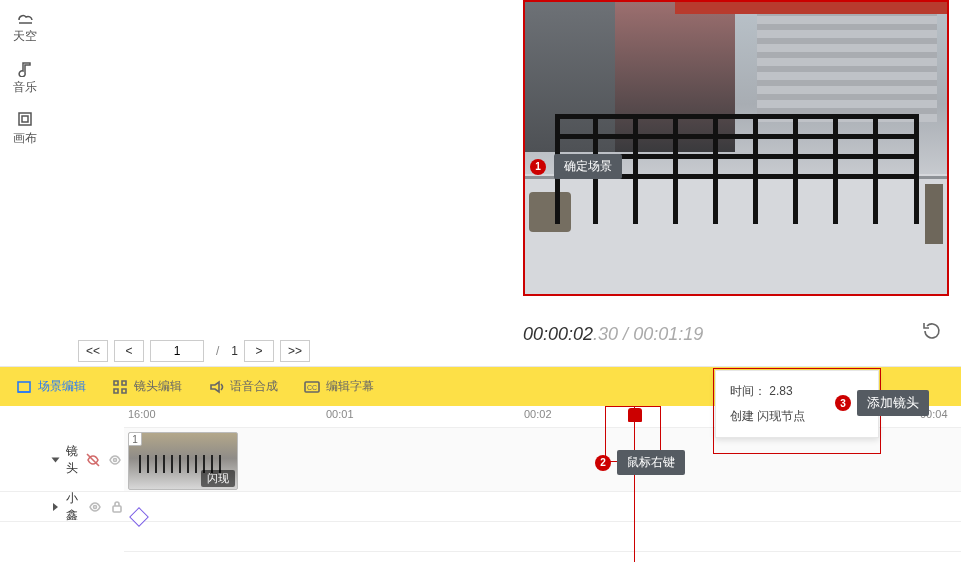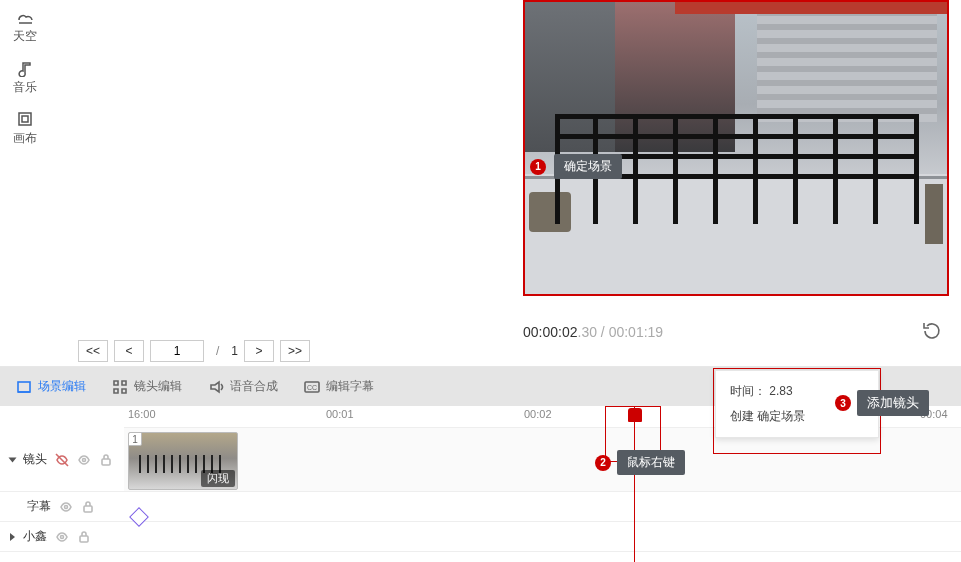--- a/index.html
+++ b/index.html
@@ -25,51 +25,51 @@
   .stairs{position:absolute; right:10px; top:0; width:180px; height:120px; background:repeating-linear-gradient(180deg,#bfc2c7 0 8px,#a9acb1 8px 14px);}
   .redband{position:absolute; top:0; left:150px; right:0; height:12px; background:#b83b2e;}
   .pillow{position:absolute; left:4px; bottom:62px; width:42px; height:40px; background:#756e61; border-radius:4px;}
   .pillow2{position:absolute; right:4px; bottom:50px; width:18px; height:60px; background:#6e675b;}
 
   .callout-badge{ display:inline-flex; align-items:center; justify-content:center; width:16px; height:16px; border-radius:50%; background:#cc0000; color:#fff; font-size:10px; font-weight:bold; }
   .callout-tag{ display:inline-block; background:#555b62; color:#fff; padding:4px 10px; border-radius:2px; font-size:12px; }
 
   .callout1 { position:absolute; left:530px; top:154px; display:flex; align-items:center; gap:8px; z-index:10;}
 
-  .time-row { position:absolute; left:523px; top:324px; font-size:14px; color:#333; }
+  .time-row { position:absolute; left:523px; top:324px; font-size:18px; color:#333;font-style:italic; }
   .time-row .muted{ color:#aaa; }
   .replay-btn { position:absolute; right:18px; top:320px; width:22px; height:22px; cursor:pointer; }
   .replay-btn svg{width:22px;height:22px;fill:none;stroke:#666;stroke-width:1.6;}
 
   .pager { position:absolute; left:78px; top:340px; display:flex; align-items:center; gap:6px;}
   .pager .btn, .pager input{ height:22px; border:1px solid #ccc; background:#fff; font-size:12px; display:inline-flex; align-items:center; justify-content:center; }
   .pager .btn{ width:30px; cursor:pointer;}
   .pager input{ width:54px; text-align:center;}
   .pager .slash{ padding:0 6px; color:#888;}
 
-  .mode-tabs { position:absolute; left:0; top:366px; right:0; height:40px; border-top:1px solid #e7e7e7; background:#e5e5e5; display:flex; align-items:center; padding-left:16px; gap:26px;}
+  .mode-tabs { position:absolute; left:0; top:366px; right:0; height:40px; border-top:1px solid #e7e7e7; background:#fde047; display:flex; align-items:center; padding-left:16px; gap:26px;}
   .mtab{ display:flex; align-items:center; gap:6px; color:#666; cursor:pointer; }
   .mtab.active{ color:#2a7bf3; }
   .mtab svg{width:16px;height:16px;fill:none;stroke:currentColor;stroke-width:1.6;}
 
   .context-menu{ position:absolute; left:715px; top:370px; width:164px; background:#fff; border:1px solid #e6e6e6; box-shadow:0 2px 6px rgba(0,0,0,.12); padding:8px 0; z-index:12;}
   .context-menu .row{ padding:4px 14px; font-size:12px; color:#444; cursor:default;}
   .context-menu .row.act{ cursor:pointer; }
   .ctx-redbox{position:absolute; left:713px; top:368px; width:168px; height:86px; border:1px solid #cc0000; z-index:11; pointer-events:none;}
 
   .callout3{position:absolute; left:835px; top:390px; display:flex; align-items:center; gap:6px; z-index:13;}
   .callout3 .callout-tag{font-size:13px;}
 
   .timeline{ position:absolute; left:0; top:406px; right:0; bottom:0; background:#fff; }
   .ruler{ position:absolute; left:124px; right:0; top:0; height:22px; border-bottom:1px solid #eee; font-size:11px; color:#888; }
   .ruler .tick{ position:absolute; top:2px; }
   .track-label-col{ position:absolute; left:0; top:22px; width:124px;}
   .track-row{ height:64px; border-bottom:1px solid #eee; display:flex; align-items:center; }
   .track-row.short{height:30px;}
-  .row-head{ width:124px; padding-left:10px; display:flex; align-items:center; gap:8px; font-size:12px; color:#333;}
+  .row-head{ width:124px; padding-left:10px; display:flex; align-items:center; gap:8px; font-size:12px; color:#333;margin-left:43px;}
   .tri{ display:inline-block; width:0;height:0;border-top:4px solid transparent;border-bottom:4px solid transparent;border-left:5px solid #555; transform:rotate(90deg);}
   .tri.right{transform:none;}
   .eye, .lock{ width:14px;height:14px; }
   .eye svg, .lock svg{width:14px;height:14px;fill:none;stroke:#bbb;stroke-width:1.6;}
   .eye.off svg{stroke:#d26b6b;}
   .thumb{ position:absolute; left:128px; top:26px; width:110px; height:58px; border:1px solid #bbb; border-radius:2px; background:linear-gradient(180deg,#b3a78a 0%, #8f8c88 45%, #d8d8d8 100%); overflow:hidden;}
   .thumb .mini-rail{position:absolute;left:10px;right:10px;bottom:16px;height:18px;background:repeating-linear-gradient(90deg,#222 0 2px, transparent 2px 8px);}
   .thumb .idx{position:absolute; top:-1px; left:-1px; background:#fff; border:1px solid #bbb; border-radius:2px 0 2px 0; width:14px; height:14px; font-size:10px; display:flex;align-items:center;justify-content:center;color:#666;}
   .thumb .tag{position:absolute; right:2px; bottom:2px; background:rgba(0,0,0,.55); color:#fff; font-size:11px; padding:1px 6px; border-radius:2px;}
 
@@ -197,21 +197,21 @@
     <span>编辑字幕</span>
   </div>
 </div>
 
 <div class="ctx-redbox"></div>
 <div class="context-menu">
   <div class="row">
     <span>时间：</span>
     <span>2.83</span>
   </div>
-  <div class="row act">创建 确定场景</div>
+  <div class="row act">创建 闪现节点</div>
 </div>
 <div class="callout3">
   <span class="callout-badge">3</span>
   <span class="callout-tag">添加镜头</span>
 </div>
 
 <div class="timeline">
   <div class="ruler">
     <span class="tick" style="left:4px">16:00</span>
     <span class="tick" style="left:202px">00:01</span>
@@ -222,34 +222,20 @@
 
   <div class="track-label-col">
     <div class="track-row">
       <div class="row-head">
         <span class="tri"></span>
         <span>镜头</span>
         <span class="eye off"><svg>
               <path d="M2 7s2-4 5-4 5 4 5 4-2 4-5 4-5-4-5-4z"></path>
               <path d="M1 1l12 12"></path>
             </svg></span>
-        <span class="eye"><svg>
-              <path d="M2 7s2-4 5-4 5 4 5 4-2 4-5 4-5-4-5-4z"></path>
-              <circle cx="7" cy="7" r="1.5"></circle>
-            </svg></span>
-        <span class="lock"><svg>
-              <rect x="3" y="6" width="8" height="6" rx="1"></rect>
-              <path d="M5 6V4a2 2 0 0 1 4 0v2"></path>
-            </svg></span>
-      </div>
-    </div>
-    <div class="track-row short">
-      <div class="row-head">
-        <span style="width:9px"></span>
-        <span>字幕</span>
         <span class="eye"><svg>
               <path d="M2 7s2-4 5-4 5 4 5 4-2 4-5 4-5-4-5-4z"></path>
               <circle cx="7" cy="7" r="1.5"></circle>
             </svg></span>
         <span class="lock"><svg>
               <rect x="3" y="6" width="8" height="6" rx="1"></rect>
               <path d="M5 6V4a2 2 0 0 1 4 0v2"></path>
             </svg></span>
       </div>
     </div>

